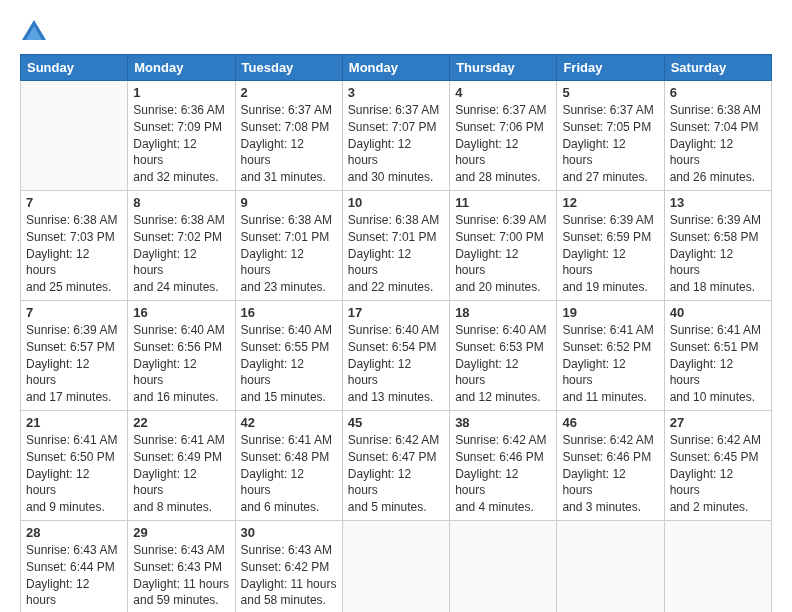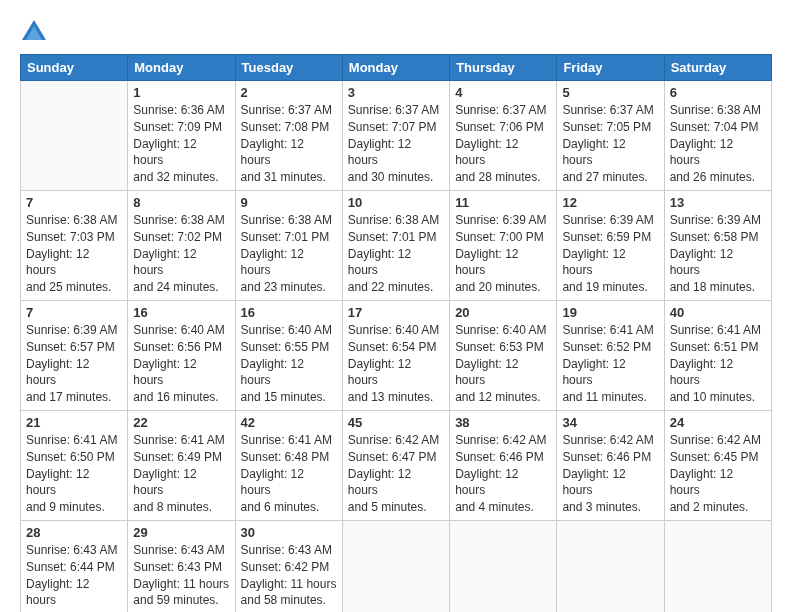--- a/index.html
+++ b/index.html
@@ -250,21 +250,21 @@
 and 15 minutes.</div>
           </td>
           <td>
             <span class="day-num">17</span>
             <div class="day-info" style="white-space: pre-line;">Sunrise: 6:40 AM
 Sunset: 6:54 PM
 Daylight: 12 hours
 and 13 minutes.</div>
           </td>
           <td>
-            <span class="day-num">20</span>
+            <span class="day-num">18</span>
             <div class="day-info" style="white-space: pre-line;">Sunrise: 6:40 AM
 Sunset: 6:53 PM
 Daylight: 12 hours
 and 12 minutes.</div>
           </td>
           <td>
             <span class="day-num">19</span>
             <div class="day-info" style="white-space: pre-line;">Sunrise: 6:41 AM
 Sunset: 6:52 PM
 Daylight: 12 hours
@@ -308,28 +308,28 @@
 and 5 minutes.</div>
           </td>
           <td>
             <span class="day-num">38</span>
             <div class="day-info" style="white-space: pre-line;">Sunrise: 6:42 AM
 Sunset: 6:46 PM
 Daylight: 12 hours
 and 4 minutes.</div>
           </td>
           <td>
-            <span class="day-num">34</span>
+            <span class="day-num">46</span>
             <div class="day-info" style="white-space: pre-line;">Sunrise: 6:42 AM
 Sunset: 6:46 PM
 Daylight: 12 hours
 and 3 minutes.</div>
           </td>
           <td>
-            <span class="day-num">24</span>
+            <span class="day-num">27</span>
             <div class="day-info" style="white-space: pre-line;">Sunrise: 6:42 AM
 Sunset: 6:45 PM
 Daylight: 12 hours
 and 2 minutes.</div>
           </td>
         </tr>
         <tr>
           <td>
             <span class="day-num">28</span>
             <div class="day-info" style="white-space: pre-line;">Sunrise: 6:43 AM

